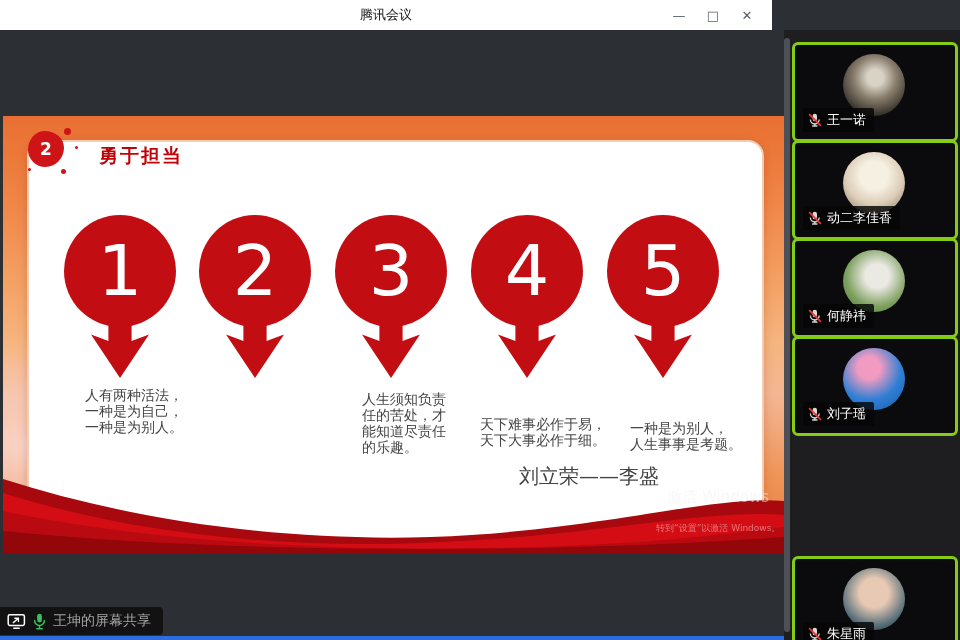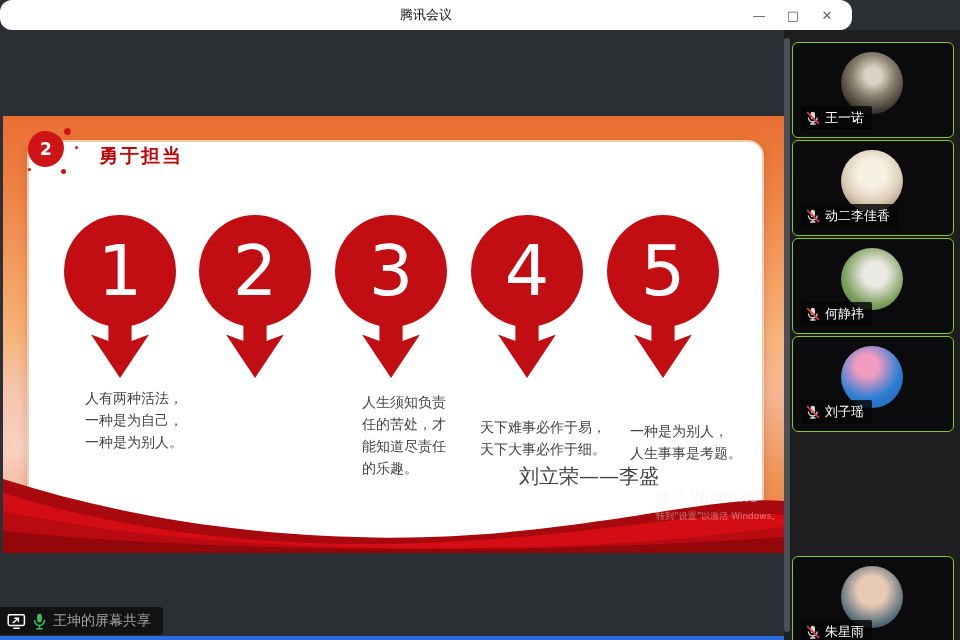--- a/index.html
+++ b/index.html
@@ -1,21 +1,21 @@
 <!DOCTYPE html>
 <html><head>
 <meta charset="utf-8">
 <style>
   html,body{margin:0;padding:0;}
   .app{position:relative;width:960px;height:640px;overflow:hidden;
        font-family:"DejaVu Sans","Liberation Sans",sans-serif;background:#2c2f34;}
 
   
-  .titlebar{position:absolute;top:0;left:0;width:852px;height:30px;background:#ffffff;
-            display:flex;align-items:center;justify-content:center;z-index:30;border-radius:12px;}
+  .titlebar{position:absolute;top:0;left:0;width:772px;height:30px;background:#ffffff;
+            display:flex;align-items:center;justify-content:center;z-index:30;}
   .titlebar .title{font-size:13px;color:#111;}
   .win-controls{position:absolute;right:8px;top:0;height:30px;display:flex;align-items:center;}
   .win-btn{width:34px;height:30px;display:flex;align-items:center;justify-content:center;
            color:#5c6167;font-size:13px;cursor:default;}
 
   
   .main{position:absolute;top:30px;left:0;width:784px;height:610px;background:#2c2f34;}
   .blue-strip{position:absolute;left:0;bottom:0;width:784px;height:4px;background:#2d6be0;}
 
   .slide{position:absolute;top:86px;left:3px;width:781px;height:437px;overflow:hidden;
@@ -35,44 +35,44 @@
   .slide-title{position:absolute;left:96px;top:27px;font-size:19px;font-weight:bold;color:#bf0308;
           letter-spacing:2px;z-index:5;}
 
   .marker{position:absolute;top:99px;width:112px;text-align:center;z-index:4;}
   .m1{left:61px}.m2{left:196px}.m3{left:332px}.m4{left:468px}.m5{left:604px}
   .marker .circle{width:112px;height:112px;border-radius:50%;background:#c20d13;color:#fff;
           display:flex;align-items:center;justify-content:center;font-size:70px;font-weight:400;}
   .marker .arrow{width:58px;height:58px;margin:-7px auto 0;background:#c20d13;
           clip-path:polygon(30% 0,70% 0,70% 36%,100% 25%,50% 100%,0 25%,30% 36%);}
 
-  .itext{position:absolute;font-size:14px;line-height:22px;color:#454545;white-space:pre-line;z-index:4;}
+  .itext{position:absolute;font-size:14px;line-height:16px;color:#454545;white-space:pre-line;z-index:4;}
   .t1{left:82px;top:271px}
   .t2{left:201px;top:294px}
   .t3{left:359px;top:275px}
   .t4{left:477px;top:300px}
   .attr4{position:absolute;left:516px;top:347px;font-size:20px;color:#454545;z-index:4;}
   .t5{left:627px;top:304px}
 
   .ribbon{position:absolute;left:0;bottom:0;width:781px;height:100px;z-index:6;}
 
   .wm{position:absolute;left:653px;top:372px;z-index:7;color:rgba(240,240,240,.55);}
-  .wm .l1{font-size:15px;}
-  .wm .l2{font-size:9px;margin-top:3px;color:rgba(240,240,240,.45);}
+  .wm .l1{font-size:15px;text-align:center;}
+  .wm .l2{font-size:9px;margin-top:15px;color:rgba(240,240,240,.45);}
 
   
   .share-banner{position:absolute;left:0;bottom:5px;height:28px;background:rgba(16,16,16,.92);
         display:flex;align-items:center;gap:7px;padding:0 12px 0 7px;border-radius:0 4px 4px 0;z-index:20;}
   .share-banner .label{color:#a3a3a3;font-size:14px;}
 
   
   .sidebar{position:absolute;top:30px;left:784px;width:176px;height:610px;background:#1e1e21;}
   .side-handle{position:absolute;left:0;top:8px;width:6px;height:594px;background:#4d5157;border-radius:3px;}
   .tile{position:absolute;left:8px;width:160px;height:94px;background:#0b0b0d;
-        border:1px solid #84cc16;border-radius:6px;overflow:hidden;}
+        border:3px solid #84cc16;border-radius:6px;overflow:hidden;}
   .tt1{top:12px}.tt2{top:110px}.tt3{top:208px}.tt4{top:306px}.tt5{top:404px}.tt6{top:526px}
   .avatar{position:absolute;left:48px;top:9px;width:62px;height:62px;border-radius:50%;}
   .av0{background:radial-gradient(circle at 52% 38%, #d9d3c6 0 16%, #8a7f6e 42%, #2e2a24 78%);}
   .av1{background:radial-gradient(circle at 50% 38%, #f6f0e3 0 28%, #dccdb7 58%, #847763 95%);}
   .av2{background:radial-gradient(circle at 55% 42%, #ebe9e3 0 24%, #7da05f 62%, #4e7a3a 95%);}
   .av3{background:radial-gradient(circle at 42% 32%, #f29bc1 0 20%, #2f7fd4 58%, #1c5fb0 95%);}
   .av4{background:radial-gradient(circle at 50% 45%, #b58fd0 0 24%, #6e4b8a 56%, #31243f 90%);}
   .av5{background:radial-gradient(circle at 50% 40%, #e8c9b4 0 30%, #58707a 68%, #23272a 95%);}
   .name-badge{position:absolute;left:8px;bottom:7px;background:rgba(5,5,5,.82);border-radius:2px;
         display:flex;align-items:center;gap:5px;padding:3px 8px 3px 5px;}

